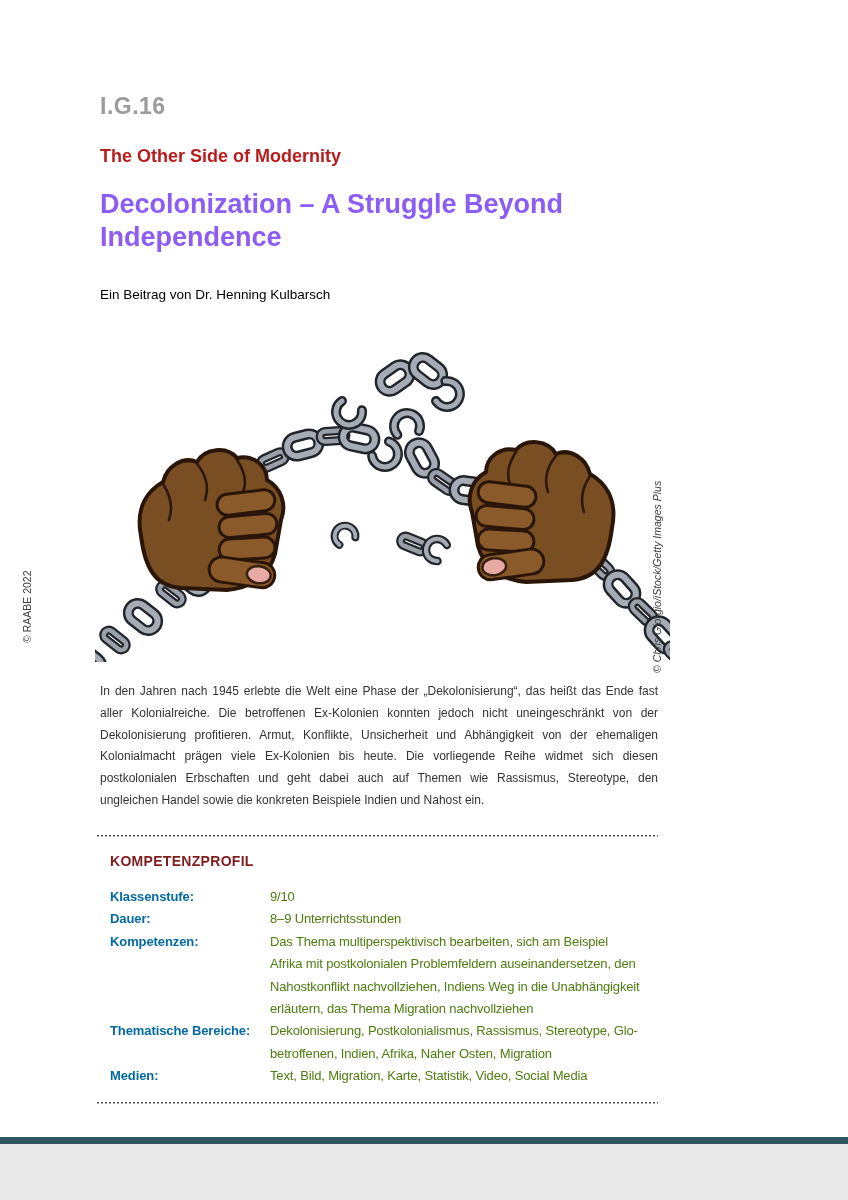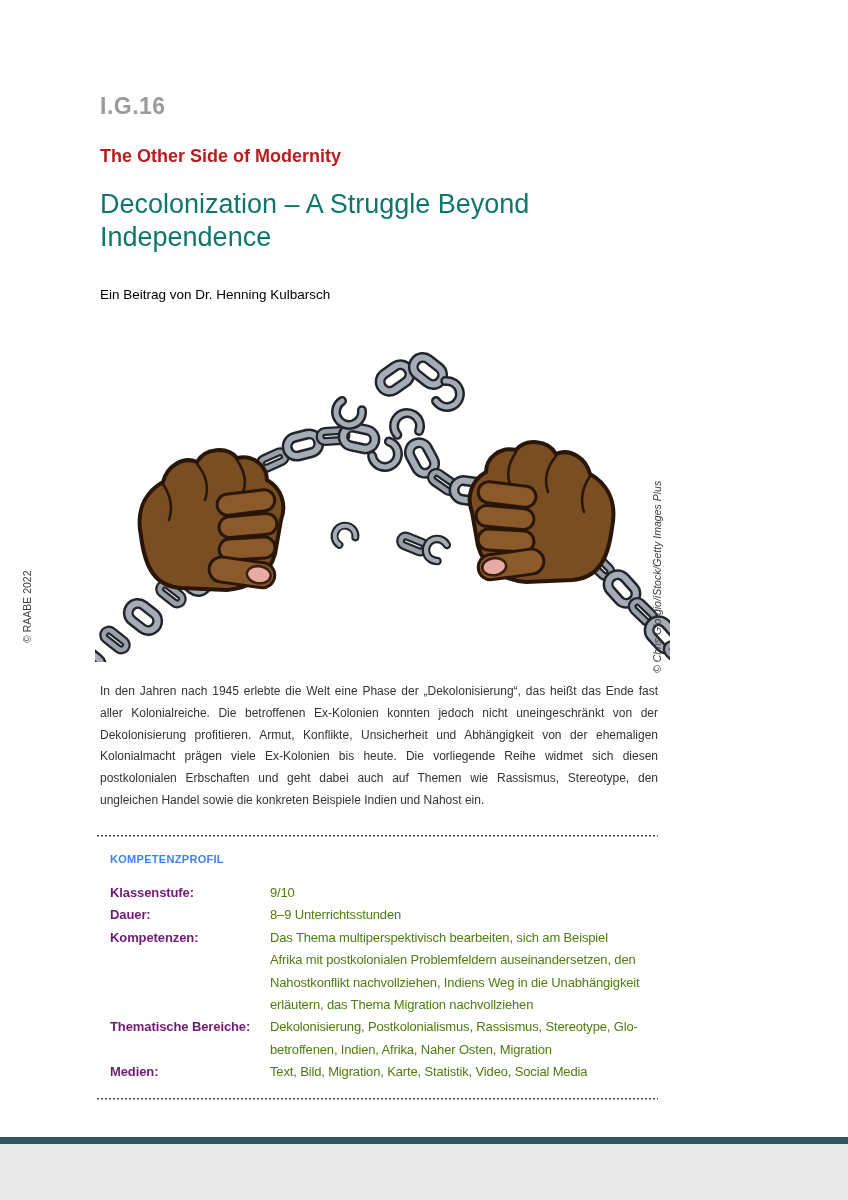--- a/index.html
+++ b/index.html
@@ -13,21 +13,21 @@
   .unit-code {
     position:absolute; left:100px; top:93px;
     font-size:23px; font-weight:bold; color:#9b9b9b; letter-spacing:.5px;
   }
   .series-title {
     position:absolute; left:100px; top:146px;
     font-size:18px; font-weight:bold; color:#b91c1c;
   }
   .main-title {
     position:absolute; left:100px; top:188px; width:560px;
-    font-size:27px; font-weight:normal; color:#0f766e;
+    font-size:27px; font-weight:bold; color:#8b5cf6;
     line-height:33px; white-space:pre-line;
   }
   .byline {
     position:absolute; left:100px; top:287px;
     font-size:13.5px; color:#000000;
   }
   
   .vtext {
     position:absolute; white-space:nowrap;
     transform:rotate(-90deg); transform-origin:left bottom;
@@ -47,26 +47,26 @@
   }
   
   .kp-box { position:absolute; left:97px; top:835px; width:561px; }
   .dotted {
     height:2px; width:100%;
     background-image:repeating-linear-gradient(90deg,#4a4a4a 0 1.5px,transparent 1.5px 4px);
     background-size:100% 1.5px; background-repeat:no-repeat; background-position:0 0;
   }
   .kp-inner { padding:16px 0 14px 13px; }
   .kp-title {
-    font-size:11px; font-weight:bold; color:#3b82f6; letter-spacing:.3px;
+    font-size:14px; font-weight:bold; color:#7f1d1d; letter-spacing:.3px;
     margin-bottom:17px;
   }
   .kp-row { display:flex; align-items:flex-start; }
   .kp-label {
-    flex:0 0 160px; font-weight:bold; color:#701a75;
+    flex:0 0 160px; font-weight:bold; color:#0369a1;
     font-size:13px; line-height:22.4px; letter-spacing:-.1px;
   }
   .kp-value {
     flex:1 1 auto; font-size:13px; line-height:22.4px; color:#4d7c0f;
     letter-spacing:-.15px; white-space:pre-line;
   }
   
   .footer-bar {
     position:absolute; left:0; bottom:0; width:100%; height:7px;
   }

